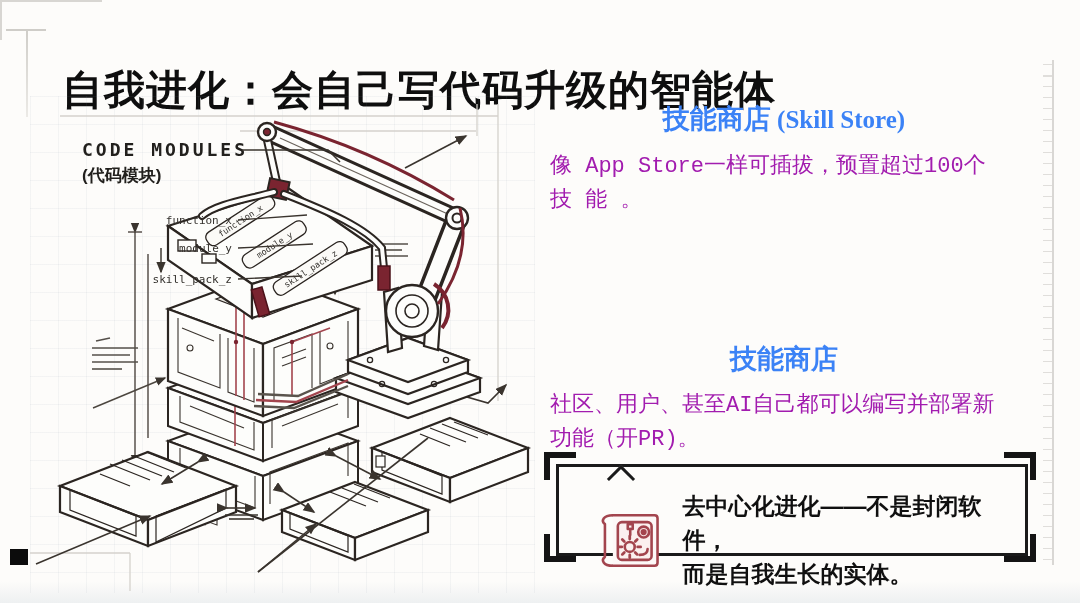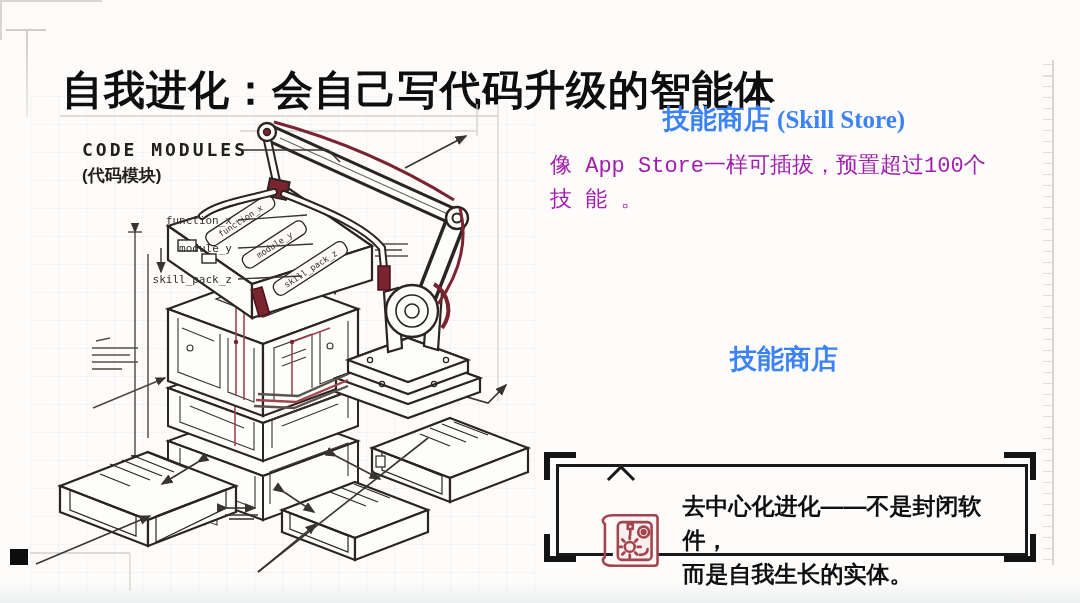--- a/index.html
+++ b/index.html
@@ -312,20 +312,22 @@
       <div class="sec-h"><span>技能商店</span><span class="latin-serif"> (Skill Store)</span></div>
       <div class="sec-body">像 App  Store一样可插拔，预置超过100个
 技 能 。</div>
     </div>
 
     <div class="section sec2">
     </div>
 
     <div class="section sec3">
       <div class="sec-h"><span>技能商店</span><span class="latin-sans"></span></div>
+      <div class="sec-body">社区、用户、甚至AI自己都可以编写并部署新
+功能（开PR)。</div>
     </div>
   </div>
 
   <div class="callout">
     <div class="bracket bk-tl"></div>
     <div class="bracket bk-tr"></div>
     <div class="bracket bk-bl"></div>
     <div class="bracket bk-br"></div>
     <div class="c-box">
       <div class="c-notch"></div>

